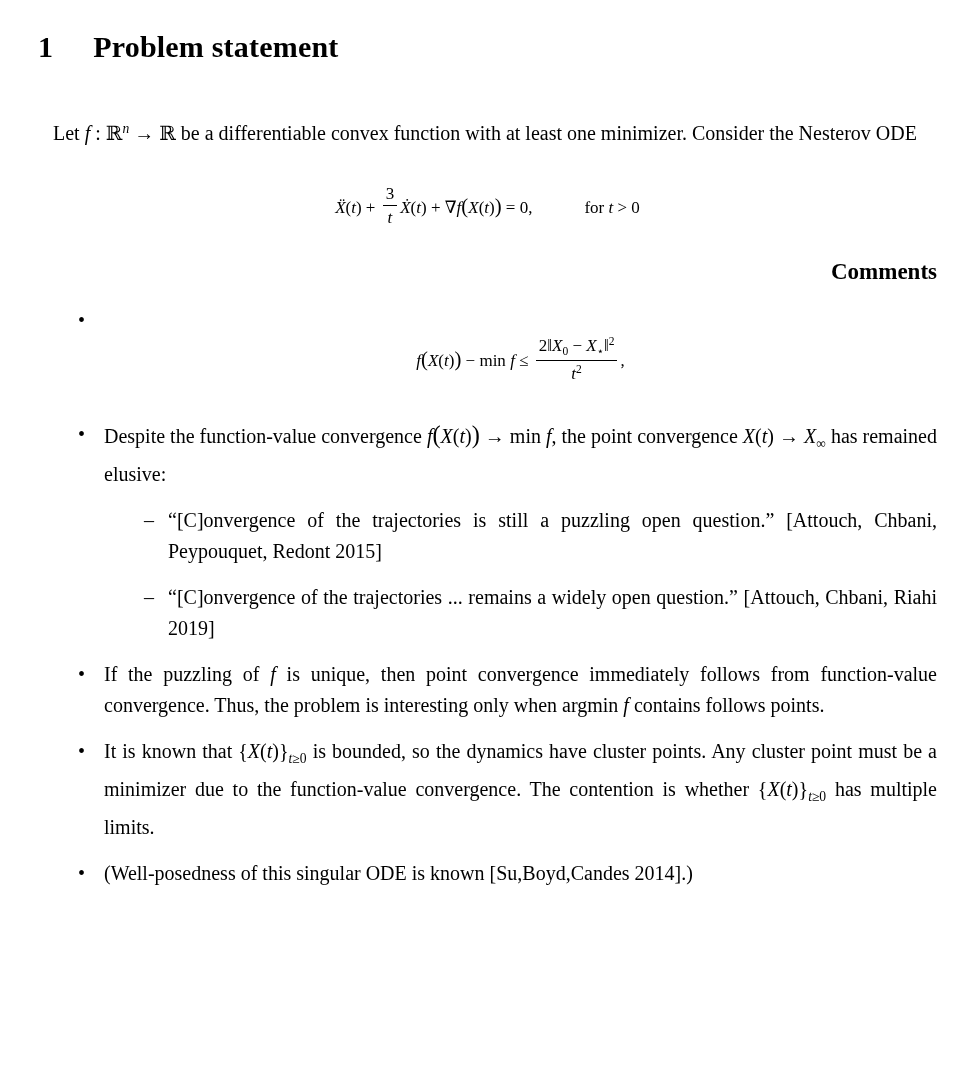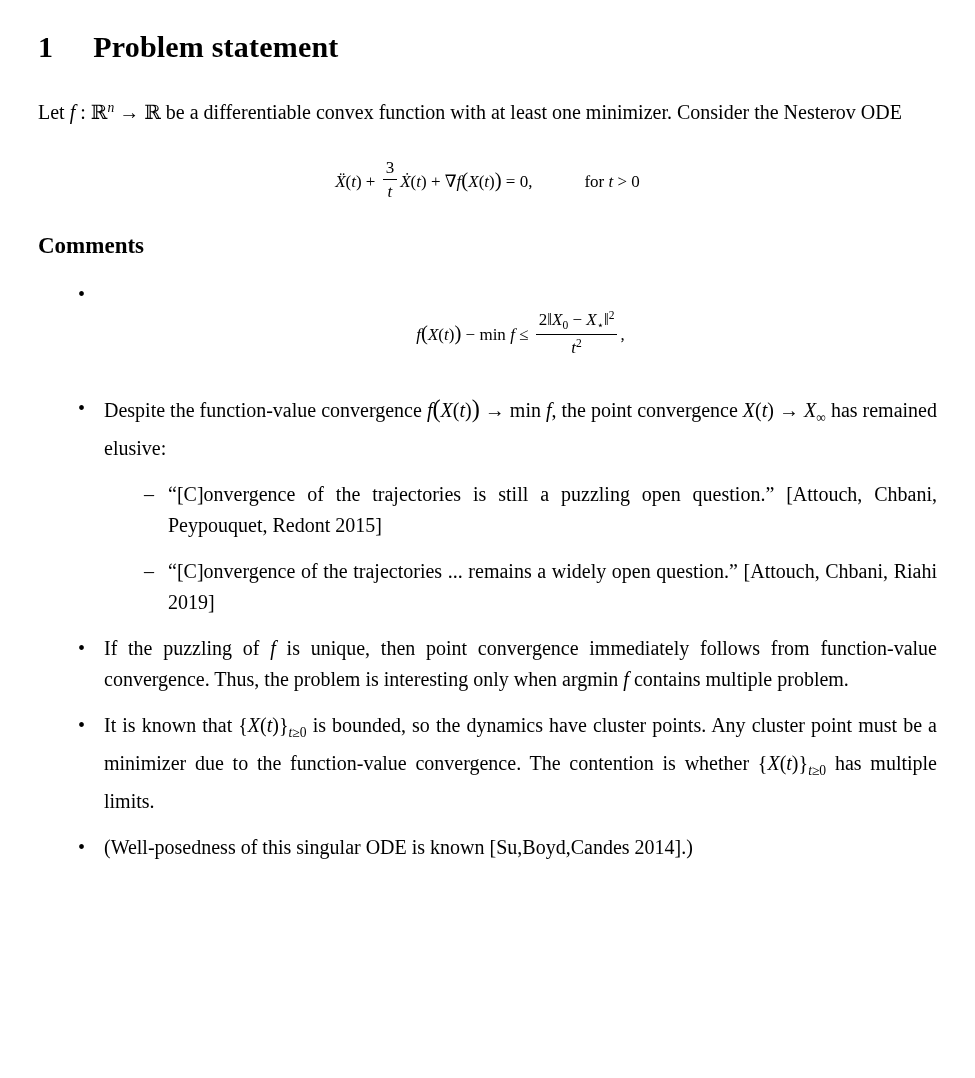--- a/index.html
+++ b/index.html
@@ -10,39 +10,40 @@
     box-sizing: border-box;
     padding: 30px 38px 0 38px;
     background: #ffffff;
     color: #000000;
     font-family: "Liberation Serif", "DejaVu Serif", "DejaVu Sans", serif;
     font-size: 20px;
   }
   .sec-heading {
     font-size: 30px;
     font-weight: bold;
-    margin: 0 0 28px 0;
+    margin: 0 0 44px 0;
     letter-spacing: 0.2px;
   }
   .sec-heading .sec-num { margin-right: 40px; }
   .para {
     text-align: justify;
-    line-height: 31px;
-    margin: 0;
+    line-height: 42px;
+    margin: 15px;
   }
   .displayeq {
     text-align: center;
     font-size: 17px;
     line-height: 1.25;
     margin: 33px 0 18px 0;
   }
   .sub-heading {
     font-size: 23px;
     font-weight: bold;
     margin: 28px 0 20px 0;
+    text-align: right;
   }
   .list { margin-top: 0; }
   .li {
     display: flex;
     text-align: justify;
     line-height: 31px;
     margin-bottom: 15px;
   }
   .li .marker { flex: 0 0 auto; }
   .li .content { flex: 1 1 auto; }
@@ -112,21 +113,21 @@
       <div class="content"><span>“[C]onvergence of the trajectories is still a puzzling open question.” [Attouch, Chbani, Peypouquet, Redont 2015]</span></div>
     </div>
 
     <div class="li level2">
       <span class="marker">–</span>
       <div class="content"><span>“[C]onvergence of the trajectories ...  remains a widely open question.” [Attouch, Chbani, Riahi 2019]</span></div>
     </div>
 
     <div class="li level1">
       <span class="marker">•</span>
-      <div class="content"><span>If the puzzling of </span><span class="mi">f</span><span> is unique, then point convergence immediately follows from function-value convergence. Thus, the problem is interesting only when argmin </span><span class="mi">f</span><span> contains multiple problem.</span></div>
+      <div class="content"><span>If the puzzling of </span><span class="mi">f</span><span> is unique, then point convergence immediately follows from function-value convergence. Thus, the problem is interesting only when argmin </span><span class="mi">f</span><span> contains follows points.</span></div>
     </div>
 
     <div class="li level1">
       <span class="marker">•</span>
       <div class="content"><span>It is known that {</span><span class="mi">X</span><span>(</span><span class="mi">t</span><span>)}</span><span class="msub mi">t</span><span class="msub">≥0</span><span> is bounded, so the dynamics have cluster points. Any cluster point must be a minimizer due to the function-value convergence. The contention is whether {</span><span class="mi">X</span><span>(</span><span class="mi">t</span><span>)}</span><span class="msub mi">t</span><span class="msub">≥0</span><span> has multiple limits.</span></div>
     </div>
 
     <div class="li level1">
       <span class="marker">•</span>
       <div class="content"><span>(Well-posedness of this singular ODE is known [Su,Boyd,Candes 2014].)</span></div>

